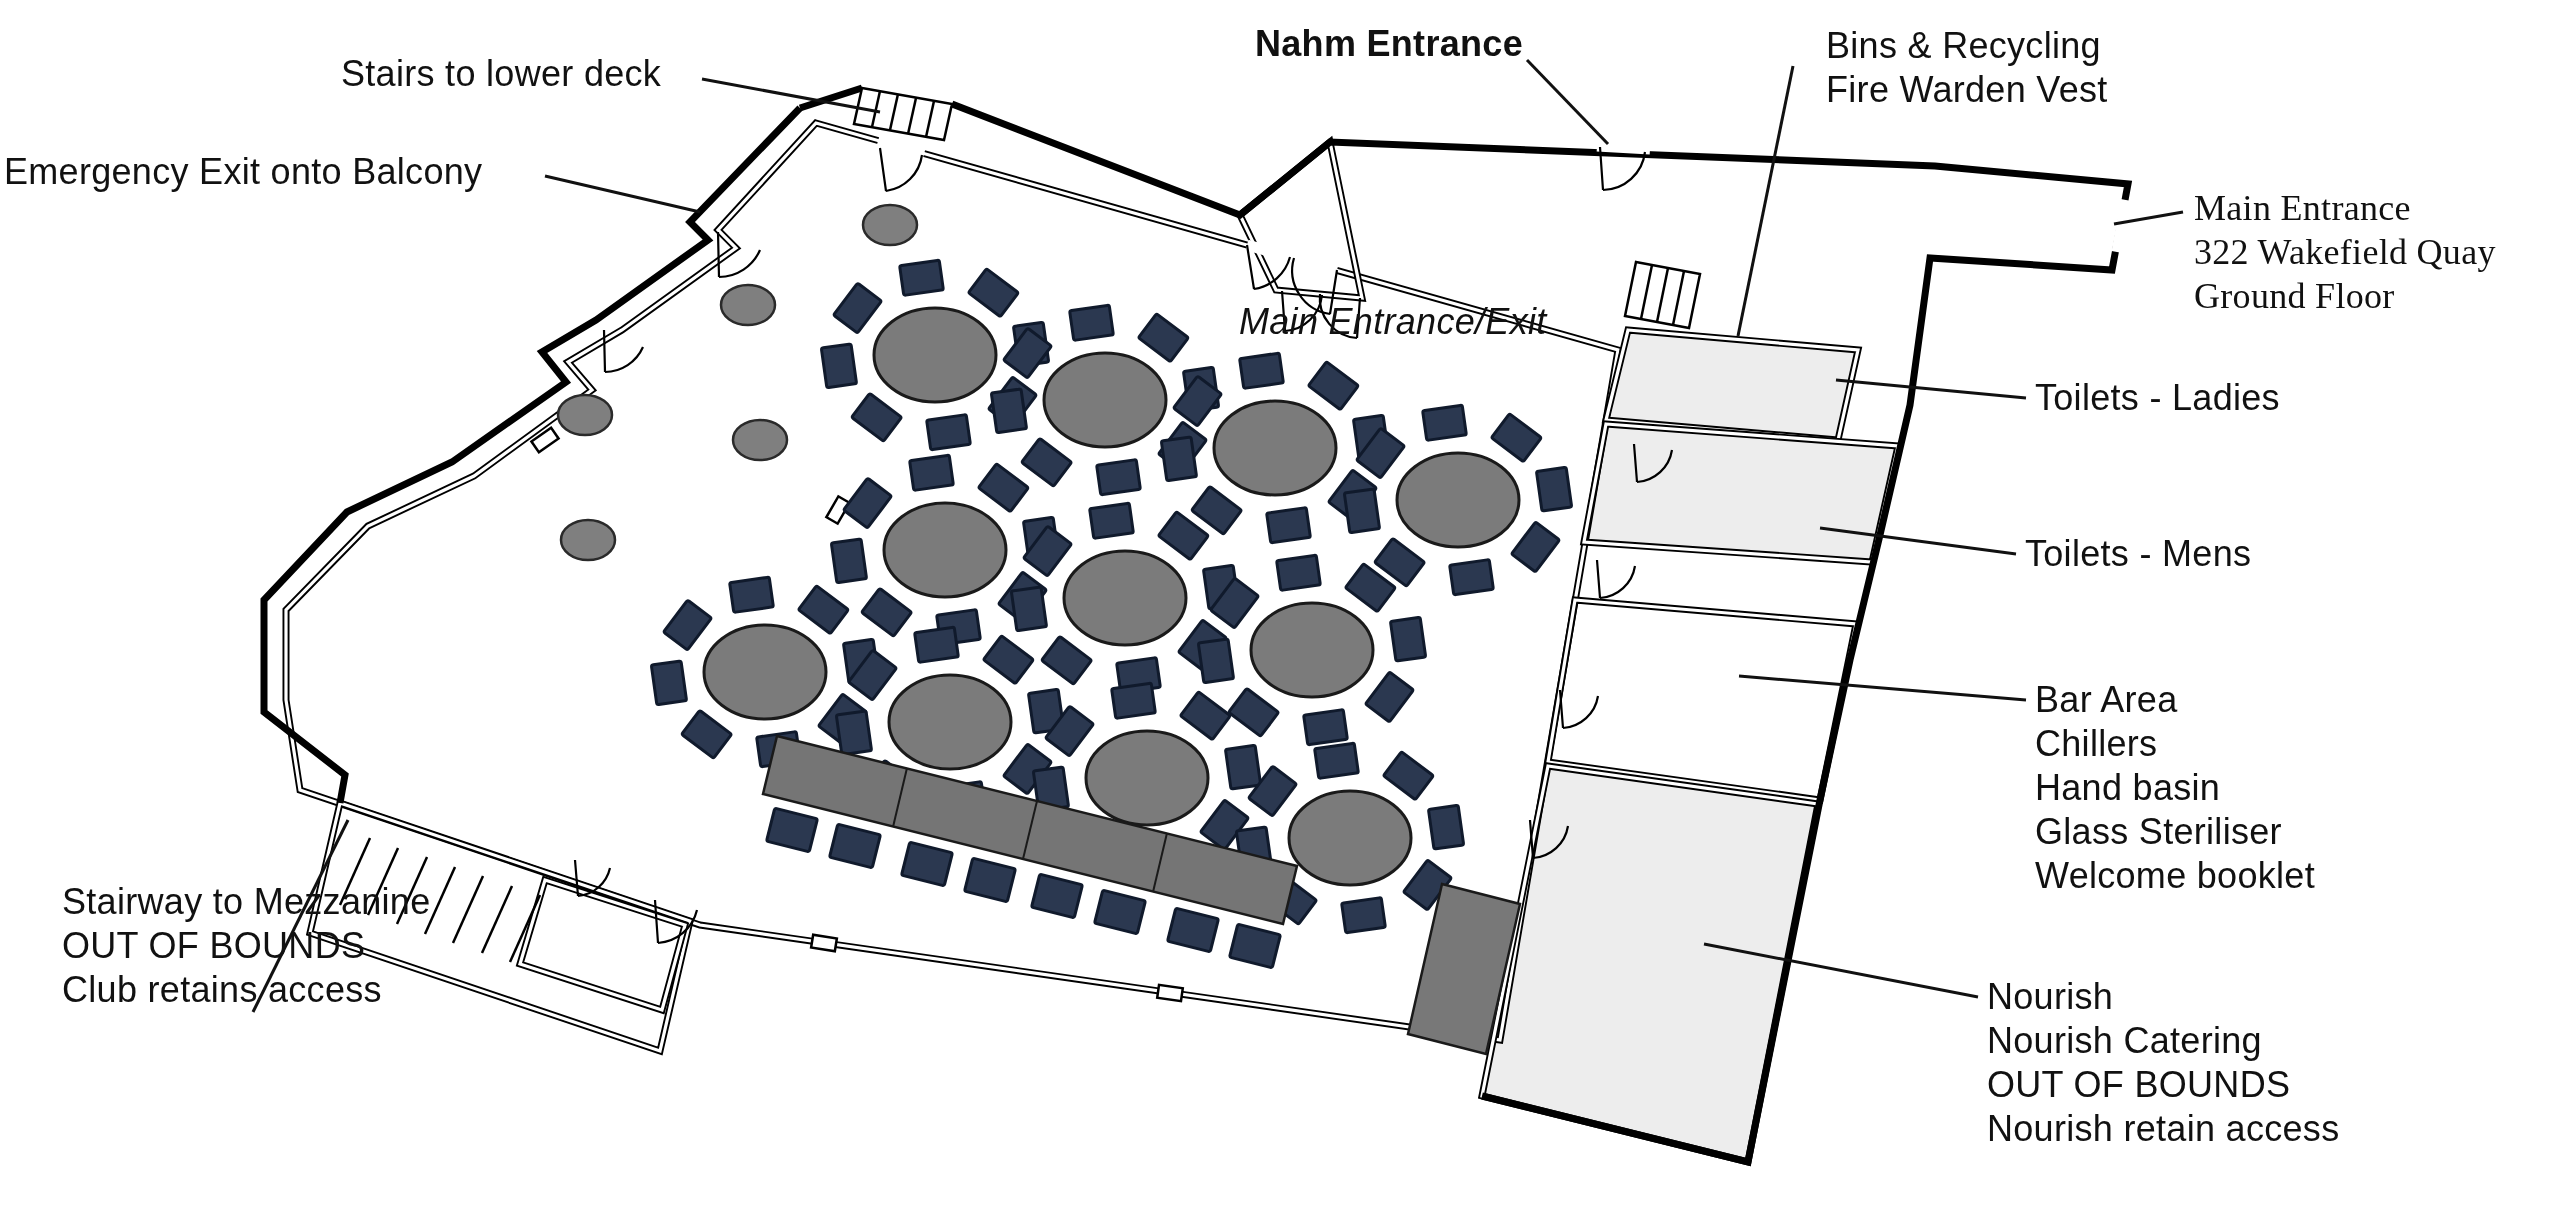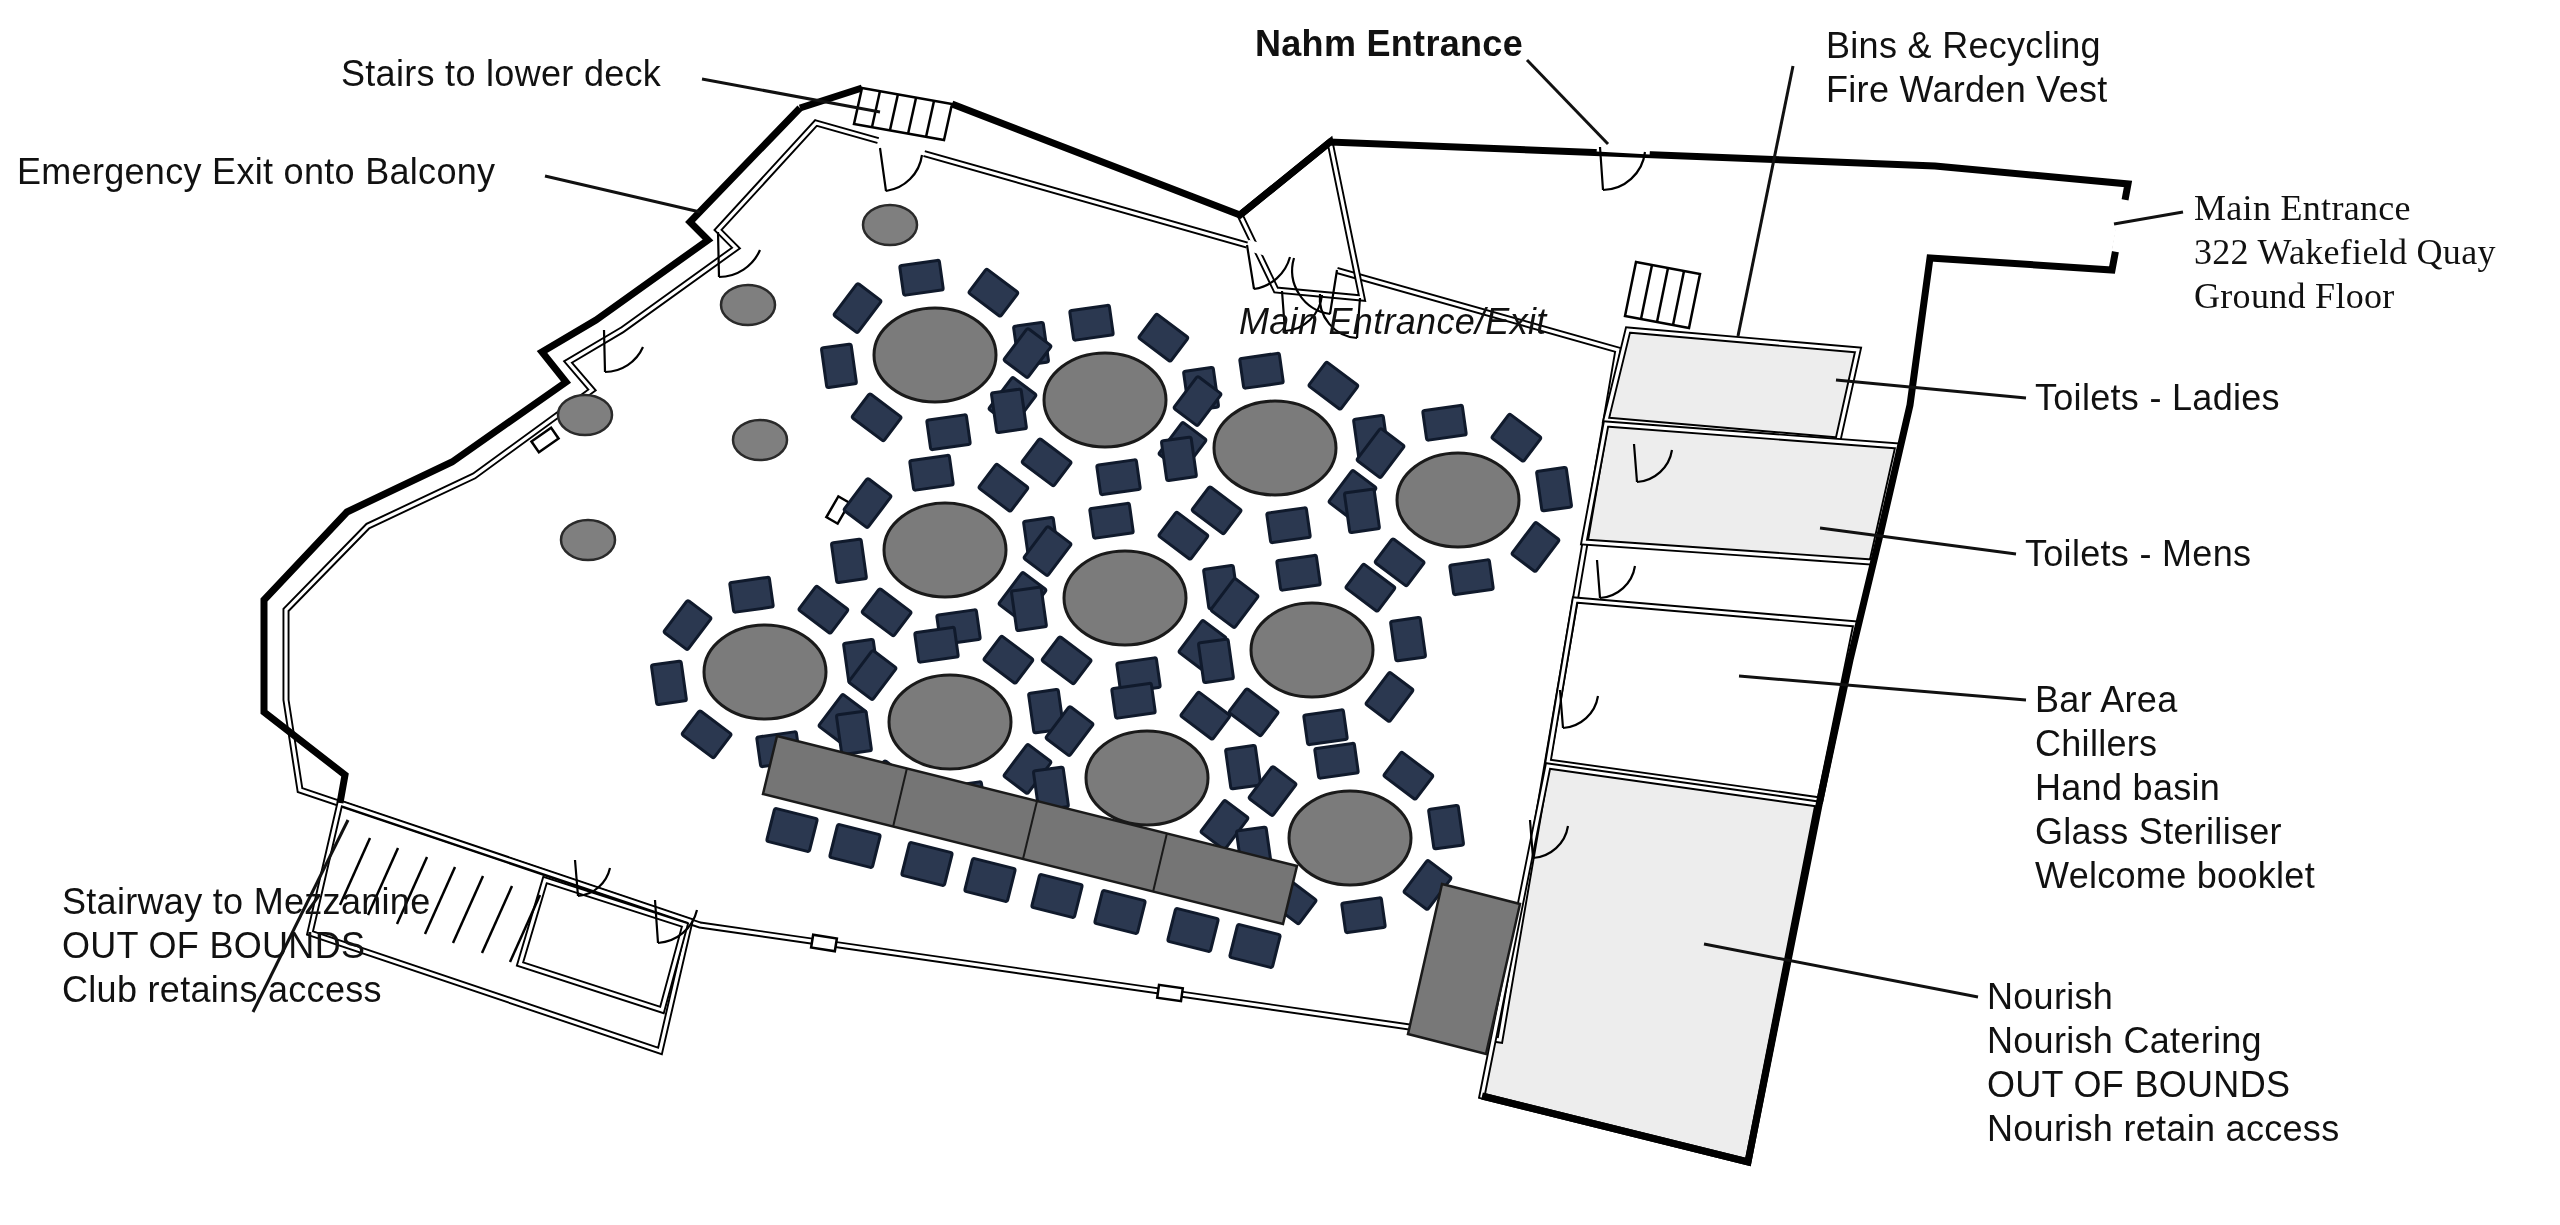--- a/index.html
+++ b/index.html
@@ -1,21 +1,21 @@
 <!DOCTYPE html>
 <html><head>
 <meta charset="utf-8">
 <style>
   html,body{margin:0;padding:0;background:#ffffff;}
   .stage{position:relative;width:2560px;height:1225px;background:#ffffff;overflow:hidden;
          font-family:"Liberation Sans",sans-serif;}
   .stage svg{position:absolute;left:0;top:0;}
   .label{position:absolute;color:#111111;font-size:36px;line-height:44px;letter-spacing:0.3px;white-space:nowrap;}
   #lbl-stairs{left:341px;top:52px;}
-  #lbl-emergency{left:17px;top:150px;}
+  #lbl-emergency{left:4px;top:150px;}
   #lbl-nahm{left:1255px;top:22px;font-weight:bold;}
   #lbl-bins{left:1826px;top:24px;}
   #lbl-main-entrance{left:2194px;top:186px;font-family:Liberation Serif, serif;}
   #lbl-ladies{left:2035px;top:376px;}
   #lbl-mens{left:2025px;top:532px;}
   #lbl-bar{left:2035px;top:678px;}
   #lbl-kitchen{left:1987px;top:975px;}
   #lbl-mezz{left:62px;top:880px;}
   #lbl-exit{left:1239px;top:300px;font-style:italic;}
 </style>

